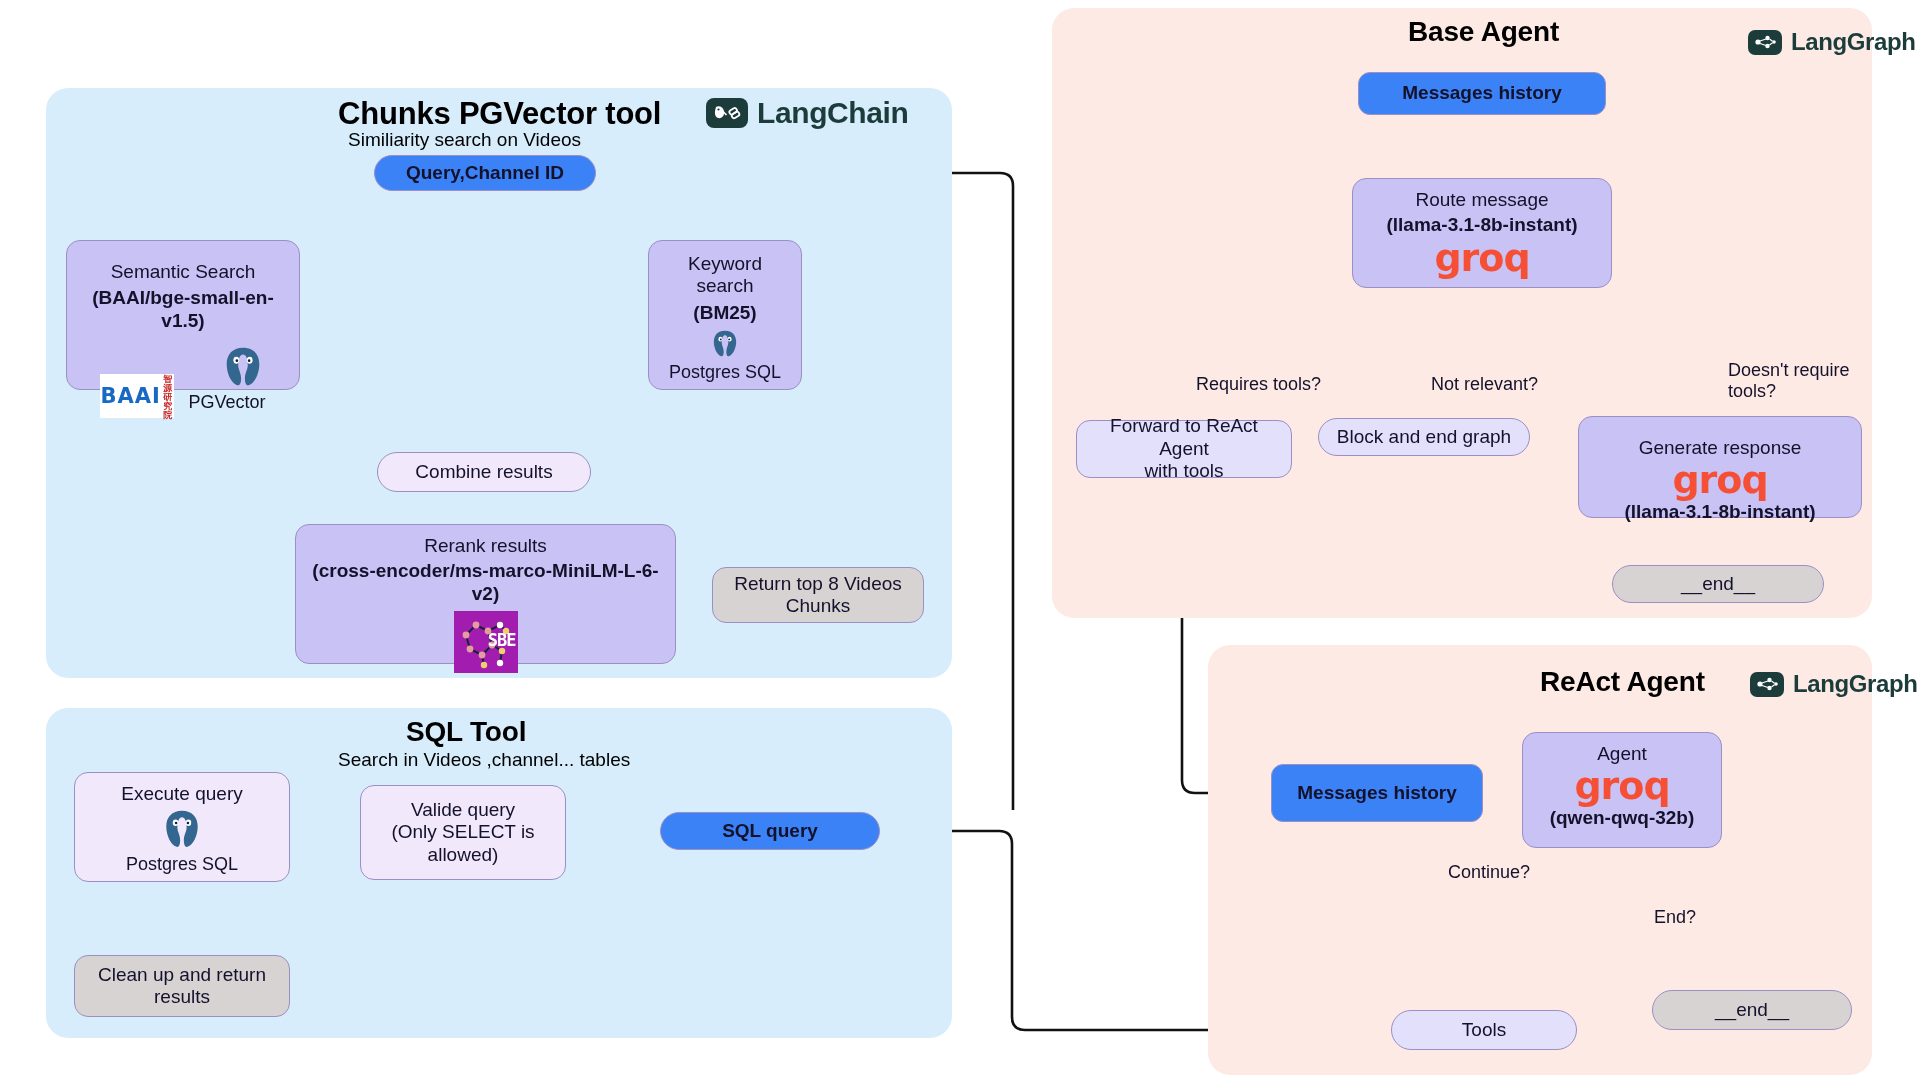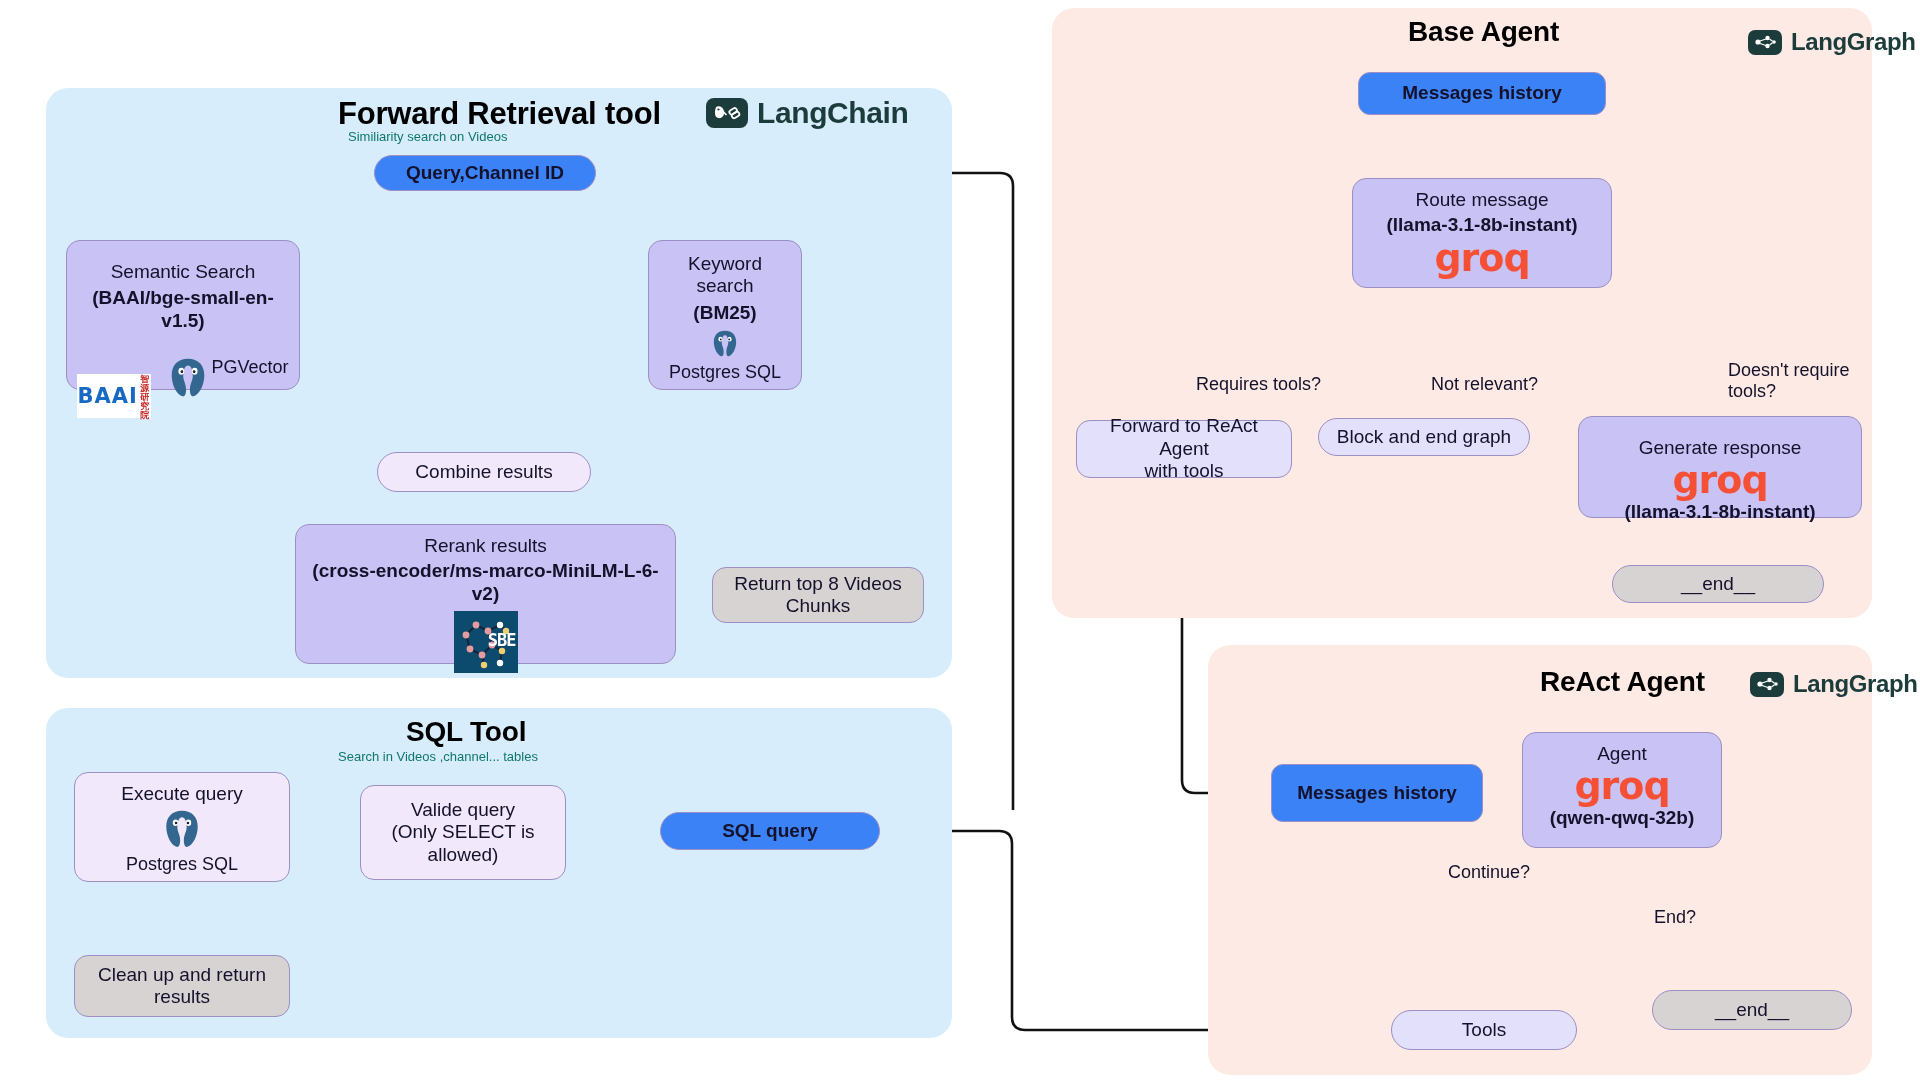--- a/index.html
+++ b/index.html
@@ -7,21 +7,21 @@
        font-family:"Liberation Sans", sans-serif;color:#14112b;}
   #canvas{position:absolute;inset:0;width:1920px;height:1080px;}
   svg.wires{position:absolute;left:0;top:0;width:1920px;height:1080px;pointer-events:none;}
 
   .panel{position:absolute;border-radius:22px;}
   .panel.blue{background:#d7edfb;}
   .panel.pink{background:#fdeae4;}
 
   .panel-title{position:absolute;font-weight:bold;color:#000;letter-spacing:-0.2px;
                white-space:nowrap;}
-  .panel-sub{position:absolute;font-size:13px;color:#0f766e;white-space:nowrap;}
+  .panel-sub{position:absolute;font-size:19px;color:#000000;white-space:nowrap;}
 
   .node{position:absolute;box-sizing:border-box;display:flex;flex-direction:column;
         align-items:center;justify-content:center;text-align:center;
         border:1.6px solid #9c8fc4;border-radius:14px;font-size:19px;line-height:1.18;
         color:#14112b;padding:6px 10px;}
   .node.pill{border-radius:999px;}
   .node.lav{background:#c9c2f5;}
   .node.lav-lite{background:#f1e9fb;}
   .node.lav-soft{background:#e2e0fb;}
   .node.green{background:#3b82f6;font-weight:bold;}
@@ -43,21 +43,21 @@
   .groq{font-family:"DejaVu Sans", sans-serif;color:#f55036;font-weight:bold;
         letter-spacing:-1px;line-height:1;}
 
   .baai{width:74px;height:44px;background:#ffffff;display:flex;flex-direction:row;
         align-items:center;justify-content:center;line-height:1;margin-top:36px;}
   .baai .b1{color:#1769c4;font-size:21px;font-weight:bold;letter-spacing:1px;
             font-family:"DejaVu Sans", sans-serif;}
   .baai .b2{color:#c62828;font-size:9px;font-weight:bold;margin-top:2px;}
 
   .pgicon{width:46px;height:46px;}
-  .sbert{width:64px;height:62px;background:#0c4a6e;position:relative;}
+  .sbert{width:64px;height:62px;background:#a21caf;position:relative;}
   .sbert .sbtxt{position:absolute;right:2px;top:19px;color:#fff;font-size:17px;
                 font-weight:bold;font-family:"DejaVu Sans Mono", monospace;letter-spacing:-1px;}
 
   .row{display:flex;align-items:center;justify-content:center;gap:14px;}
   .cap{font-size:18px;}
 </style>
 </head>
 <body>
 
 <div id="canvas">
@@ -111,21 +111,21 @@
     </g>
 
     <g fill="none" stroke="#111" stroke-width="2.2" stroke-dasharray="3 5">
       <path d="M1610,848 L1610,878 Q1610,892 1596,892 L1448,892 Q1434,892 1434,906 L1434,1005" marker-end="url(#ahs)"></path>
       <path d="M1636,848 L1636,890 Q1636,906 1652,906 L1742,906 Q1758,906 1758,922 L1758,990" marker-end="url(#ahs)"></path>
     </g>
   </svg>
 
   <div class="panel blue" style="left:46px;top:88px;width:906px;height:590px;"></div>
 
-  <div class="panel-title" style="left:338px;top:96px;font-size:31px;">Forward Retrieval tool</div>
+  <div class="panel-title" style="left:338px;top:96px;font-size:31px;">Chunks PGVector tool</div>
   <div class="panel-sub" style="left:348px;top:129px;">Similiarity search on Videos</div>
 
   <div class="brand" style="left:706px;top:96px;">
     <span class="mark">
       <svg width="30" height="20" viewBox="0 0 30 20">
         <path d="M4 4 C7 2, 11 4, 12 8 C13 12, 10 16, 6 15 C3 14, 2 10, 4 4 Z" fill="#fff"></path>
         <circle cx="6.5" cy="6.5" r="1.1" fill="#1c3c3c"></circle>
         <path d="M11.5 9 L14.5 12" stroke="#fff" stroke-width="1.6"></path>
         <rect x="17" y="6" width="8" height="4.6" rx="2.3" fill="none" stroke="#fff" stroke-width="1.8" transform="rotate(-32 21 8)"></rect>
         <rect x="19.5" y="10" width="8" height="4.6" rx="2.3" fill="none" stroke="#fff" stroke-width="1.8" transform="rotate(-32 23 12)"></rect>
@@ -139,21 +139,21 @@
   </div>
 
   <div class="node lav" style="left:66px;top:240px;width:234px;height:150px;justify-content:flex-start;padding-top:20px;">
     <span class="ln">Semantic Search</span>
     <span class="ln bold" style="margin-top:4px;">(BAAI/bge-small-en-v1.5)</span>
     <div class="row" style="margin-top:6px;">
       <div class="baai">
         <span class="b1">BAAI</span>
         <span class="b2">智源研究院</span>
       </div>
-      <div style="display:flex;flex-direction:row;align-items:flex-start;">
+      <div style="display:flex;flex-direction:column;align-items:flex-end;">
         <svg class="pgicon" viewBox="0 0 48 48">
           <path d="M24 4 C13 4 7 11 7 21 C7 31 12 41 18 43 C21 44 22 40 22 36 C22 30 19 27 19 22 C19 15 21 11 24 11 C27 11 29 15 29 22 C29 27 26 30 26 36 C26 40 27 44 30 43 C36 41 41 31 41 21 C41 11 35 4 24 4 Z" fill="#33678f"></path>
           <ellipse cx="17" cy="17" rx="3" ry="3.6" fill="#fff"></ellipse>
           <ellipse cx="31" cy="17" rx="3" ry="3.6" fill="#fff"></ellipse>
           <circle cx="17.6" cy="17.4" r="1.4" fill="#12202e"></circle>
           <circle cx="30.4" cy="17.4" r="1.4" fill="#12202e"></circle>
         </svg>
         <span class="cap" style="margin-top:2px;">PGVector</span>
       </div>
     </div>

